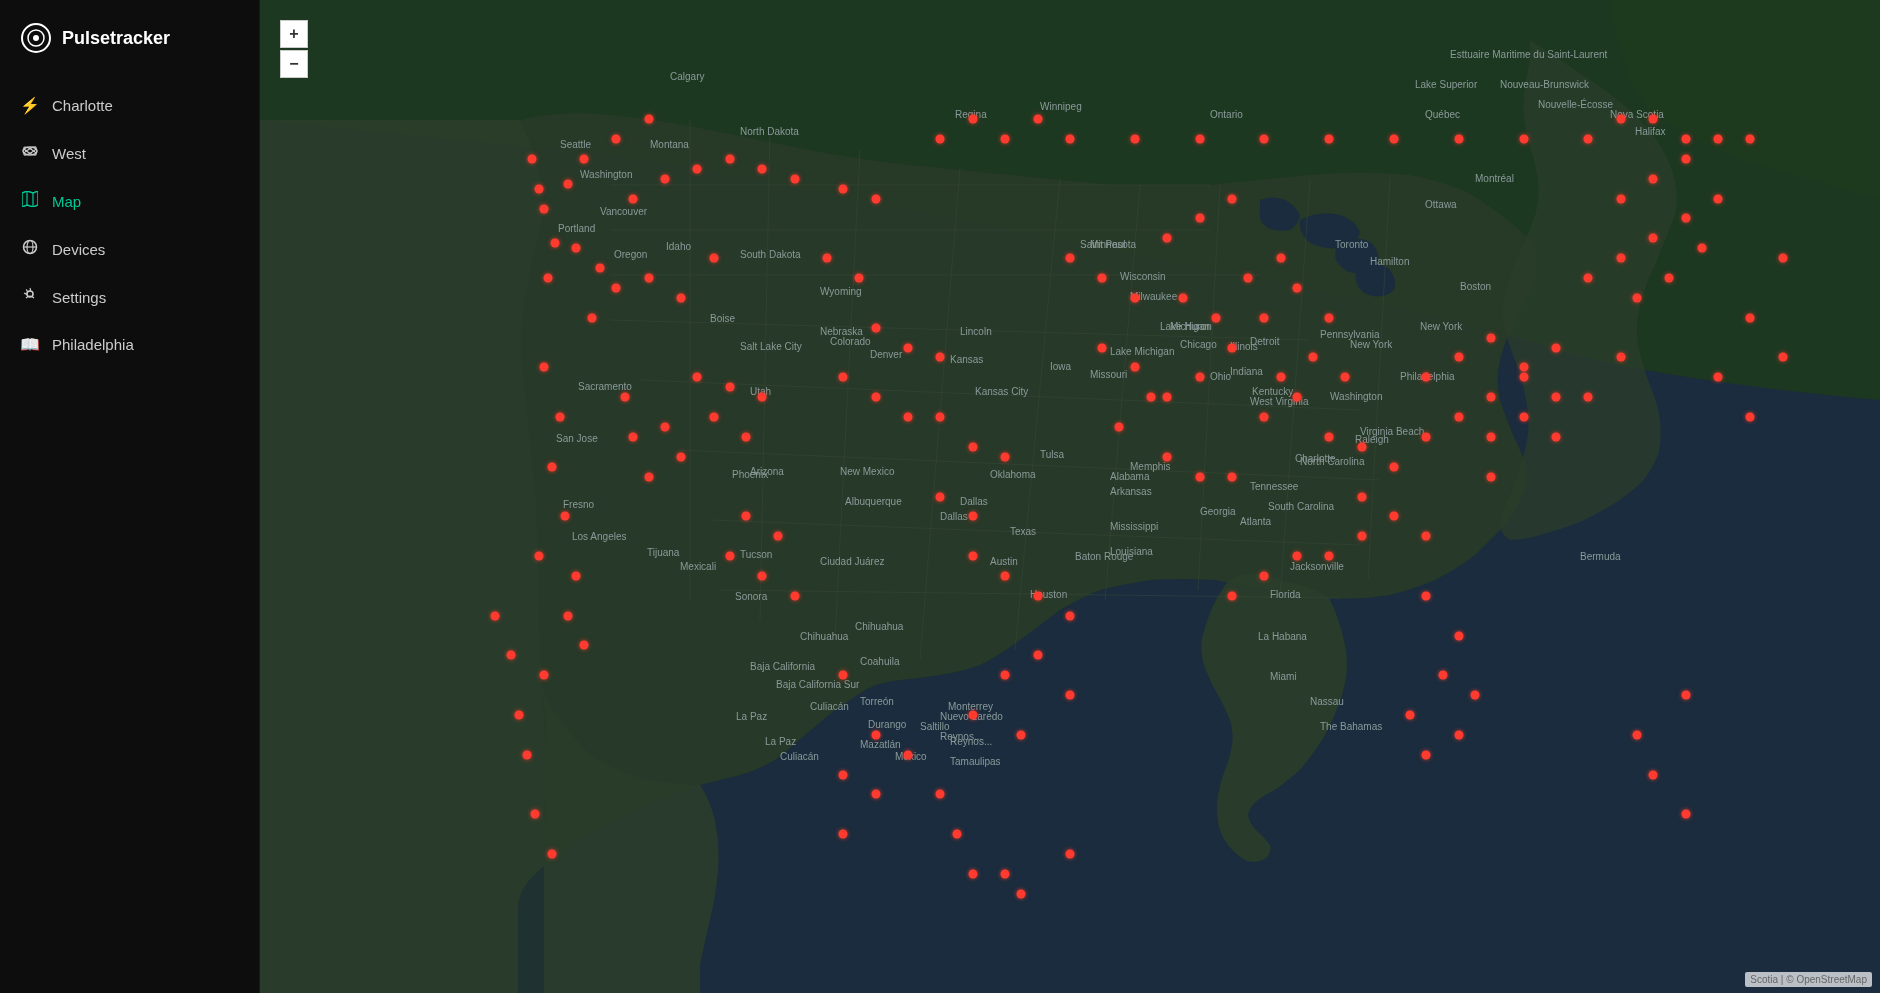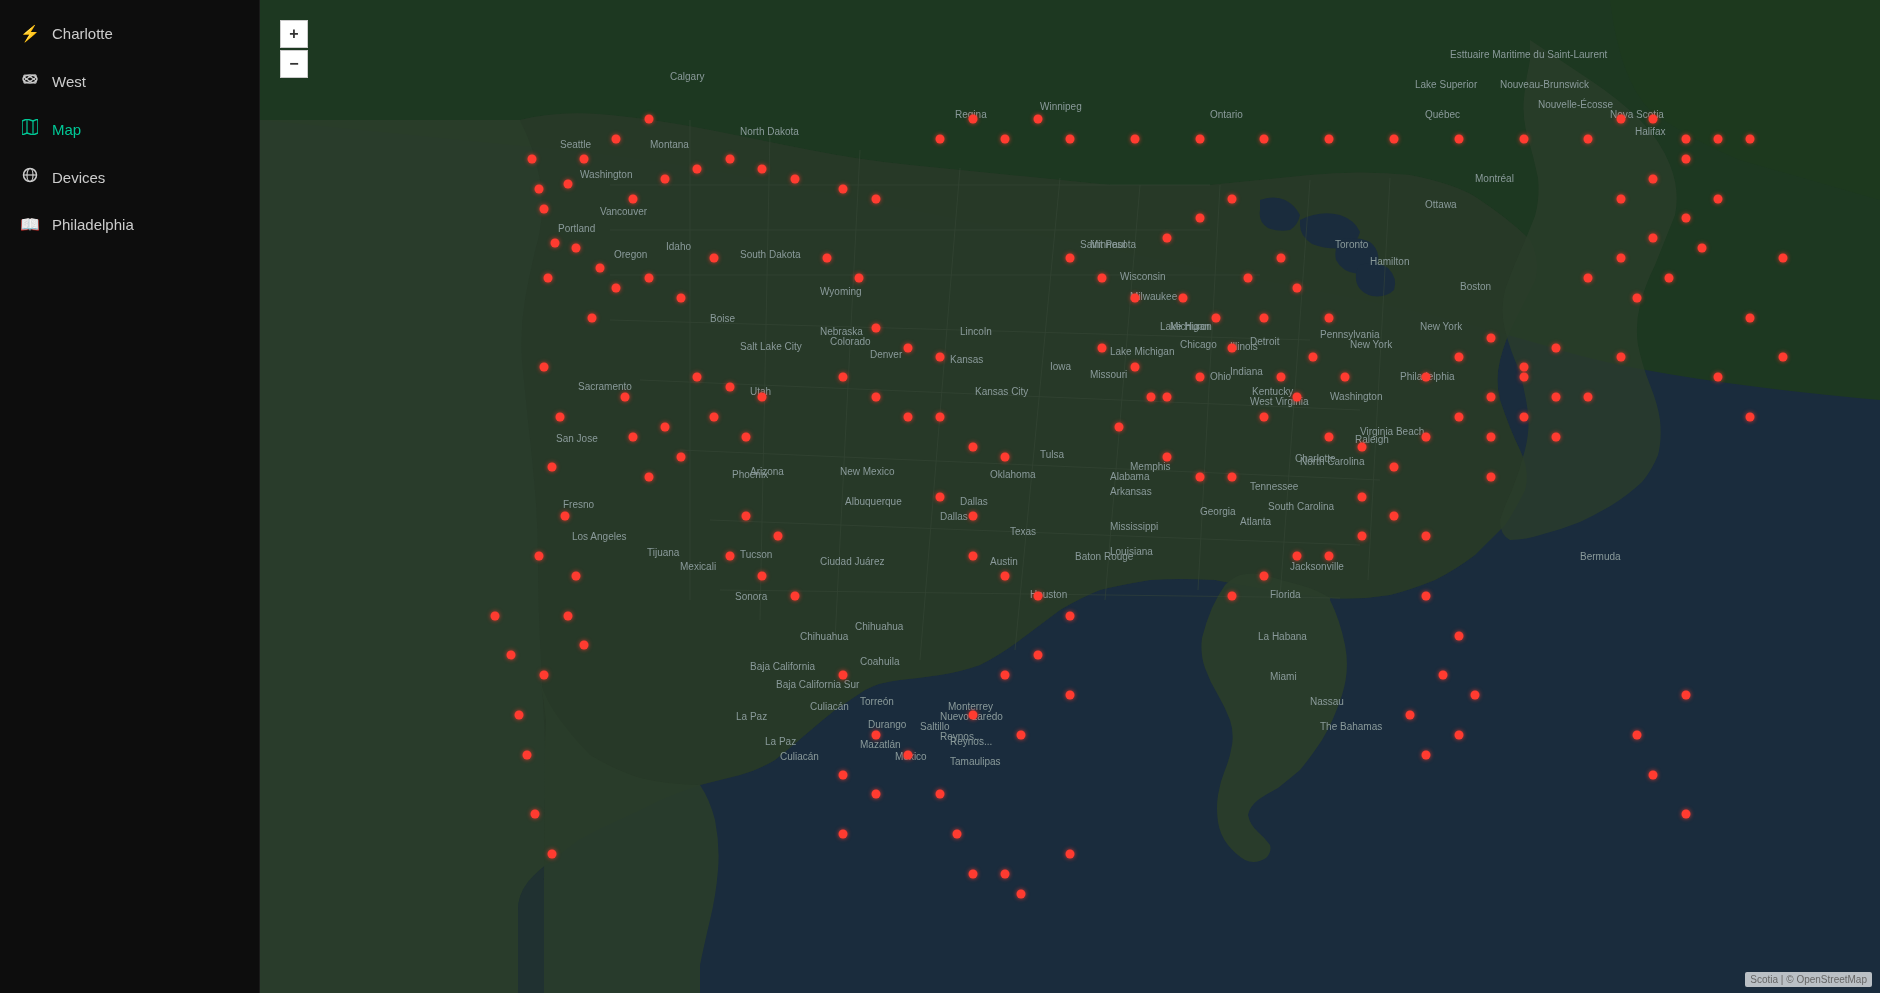--- a/index.html
+++ b/index.html
@@ -156,20 +156,28 @@
       background: #ff3b30;
       border-radius: 50%;
       transform: translate(-50%, -50%);
       box-shadow: 0 0 4px rgba(255,59,48,0.8);
     }
   </style>
 </head>
 <body>
 
 <div id="sidebar">
+  <div id="logo-area">
+    <svg class="logo-icon" viewBox="0 0 32 32">
+      <circle cx="16" cy="16" r="14" fill="none" stroke="#fff" stroke-width="2"></circle>
+      <circle cx="16" cy="16" r="8" fill="none" stroke="#fff" stroke-width="1.5"></circle>
+      <circle cx="16" cy="16" r="3" fill="#fff"></circle>
+    </svg>
+    <span id="logo-text">Pulsetracker</span>
+  </div>
 
   <div class="nav-items">
     <div class="nav-item">
       <span class="nav-icon">⚡</span>
       <span>Charlotte</span>
     </div>
     <div class="nav-item">
       <span class="nav-icon">
         <svg width="16" height="16" viewBox="0 0 16 16" fill="currentColor">
           <ellipse cx="8" cy="8" rx="7" ry="4" fill="none" stroke="currentColor" stroke-width="1.5"></ellipse>
@@ -191,20 +199,33 @@
     </div>
     <div class="nav-item">
       <span class="nav-icon">
         <svg width="16" height="16" viewBox="0 0 16 16" fill="none">
           <circle cx="8" cy="8" r="6.5" stroke="currentColor" stroke-width="1.5"></circle>
           <ellipse cx="8" cy="8" rx="3" ry="6.5" stroke="currentColor" stroke-width="1.2"></ellipse>
           <line x1="1.5" y1="8" x2="14.5" y2="8" stroke="currentColor" stroke-width="1.2"></line>
         </svg>
       </span>
       <span>Devices</span>
+    </div>
+    <div class="nav-item">
+      <span class="nav-icon">
+        <svg width="16" height="16" viewBox="0 0 16 16" fill="none">
+          <circle cx="8" cy="7" r="3" stroke="currentColor" stroke-width="1.5"></circle>
+          <path d="M8 1 C8 1 9 3 8 5" stroke="currentColor" stroke-width="1.2"></path>
+          <path d="M4 2.5 C5 3 6 5 5 6" stroke="currentColor" stroke-width="1.2"></path>
+          <path d="M2 6 C3 6.5 5 7 5 8" stroke="currentColor" stroke-width="1.2"></path>
+          <path d="M4 11 C5 10 6 9 8 9" stroke="currentColor" stroke-width="1.2"></path>
+          <path d="M8 9 C10 9 11 10 12 11" stroke="currentColor" stroke-width="1.2"></path>
+        </svg>
+      </span>
+      <span>Settings</span>
     </div>
     <div class="nav-item">
       <span class="nav-icon">📖</span>
       <span>Philadelphia</span>
     </div>
   </div>
 
 </div>
 
 <div id="map-container">

